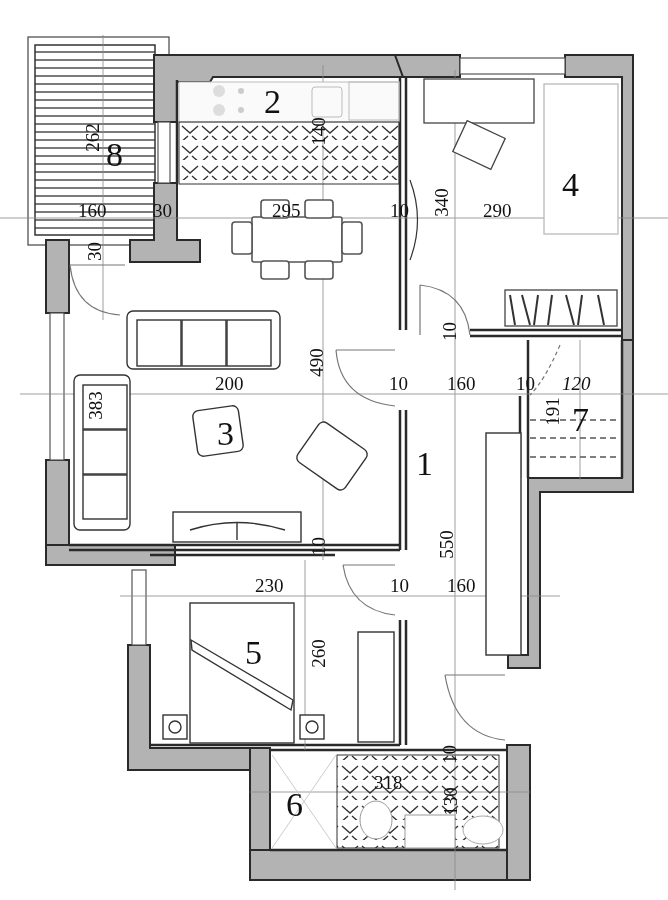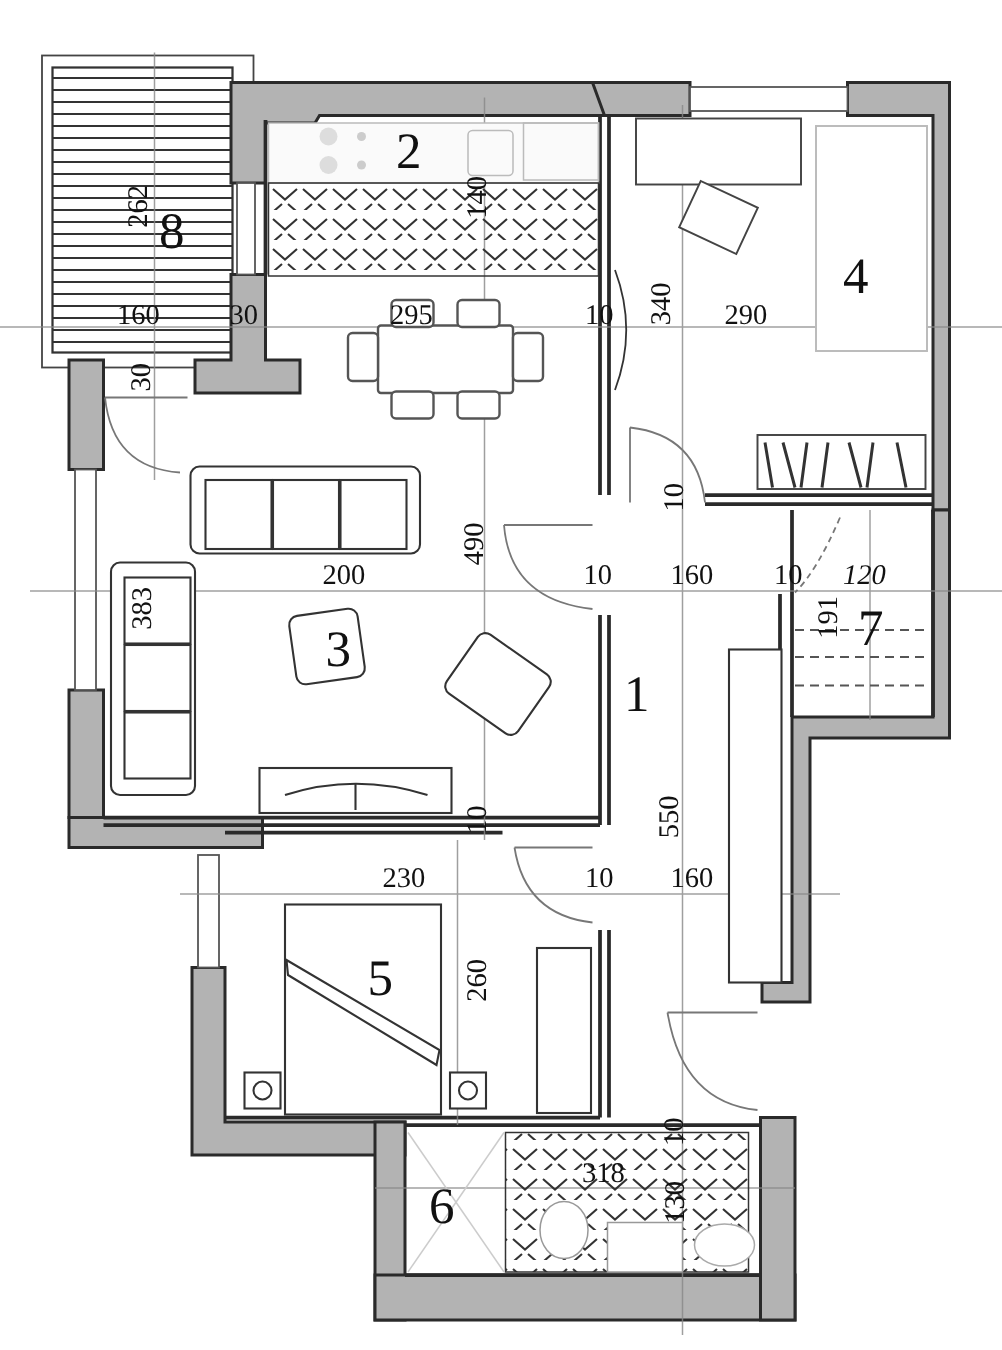--- a/index.html
+++ b/index.html
@@ -178,35 +178,35 @@
 <span class="room-num" style="left:217px;top:417px;">3</span>
 <span class="room-num" style="left:416px;top:447px;">1</span>
 <span class="room-num" style="left:572px;top:403px;">7</span>
 <span class="room-num" style="left:245px;top:636px;">5</span>
 <span class="room-num" style="left:286px;top:788px;">6</span>
 
 <span class="dim v" style="left:78px;top:128px;">262</span>
 <span class="dim" style="left:78px;top:201px;">160</span>
 <span class="dim" style="left:153px;top:201px;">30</span>
 <span class="dim v" style="left:85px;top:242px;">30</span>
-<span class="dim" style="left:260px;top:201px;">295</span>
+<span class="dim" style="left:272px;top:201px;">295</span>
 <span class="dim v" style="left:304px;top:122px;">140</span>
 <span class="dim" style="left:390px;top:201px;">10</span>
 <span class="dim v" style="left:427px;top:193px;">340</span>
 <span class="dim" style="left:483px;top:201px;">290</span>
 <span class="dim v" style="left:440px;top:322px;">10</span>
 <span class="dim" style="left:215px;top:374px;">200</span>
 <span class="dim v" style="left:302px;top:353px;">490</span>
 <span class="dim v" style="left:81px;top:396px;">383</span>
 <span class="dim" style="left:389px;top:374px;">10</span>
 <span class="dim" style="left:447px;top:374px;">160</span>
 <span class="dim" style="left:516px;top:374px;">10</span>
 <span class="dim" style="left:562px;top:374px;font-style:italic;">120</span>
 <span class="dim v" style="left:538px;top:402px;">191</span>
 <span class="dim v" style="left:432px;top:535px;">550</span>
 <span class="dim v" style="left:309px;top:537px;">10</span>
 <span class="dim" style="left:255px;top:576px;">230</span>
 <span class="dim" style="left:390px;top:576px;">10</span>
 <span class="dim" style="left:447px;top:576px;">160</span>
 <span class="dim v" style="left:304px;top:644px;">260</span>
-<span class="dim" style="left:388px;top:773px;text-align:right;">318</span>
+<span class="dim" style="left:374px;top:773px;text-align:right;">318</span>
 <span class="dim v" style="left:436px;top:792px;">130</span>
 <span class="dim v" style="left:440px;top:745px;">10</span>
 
 </body></html>

